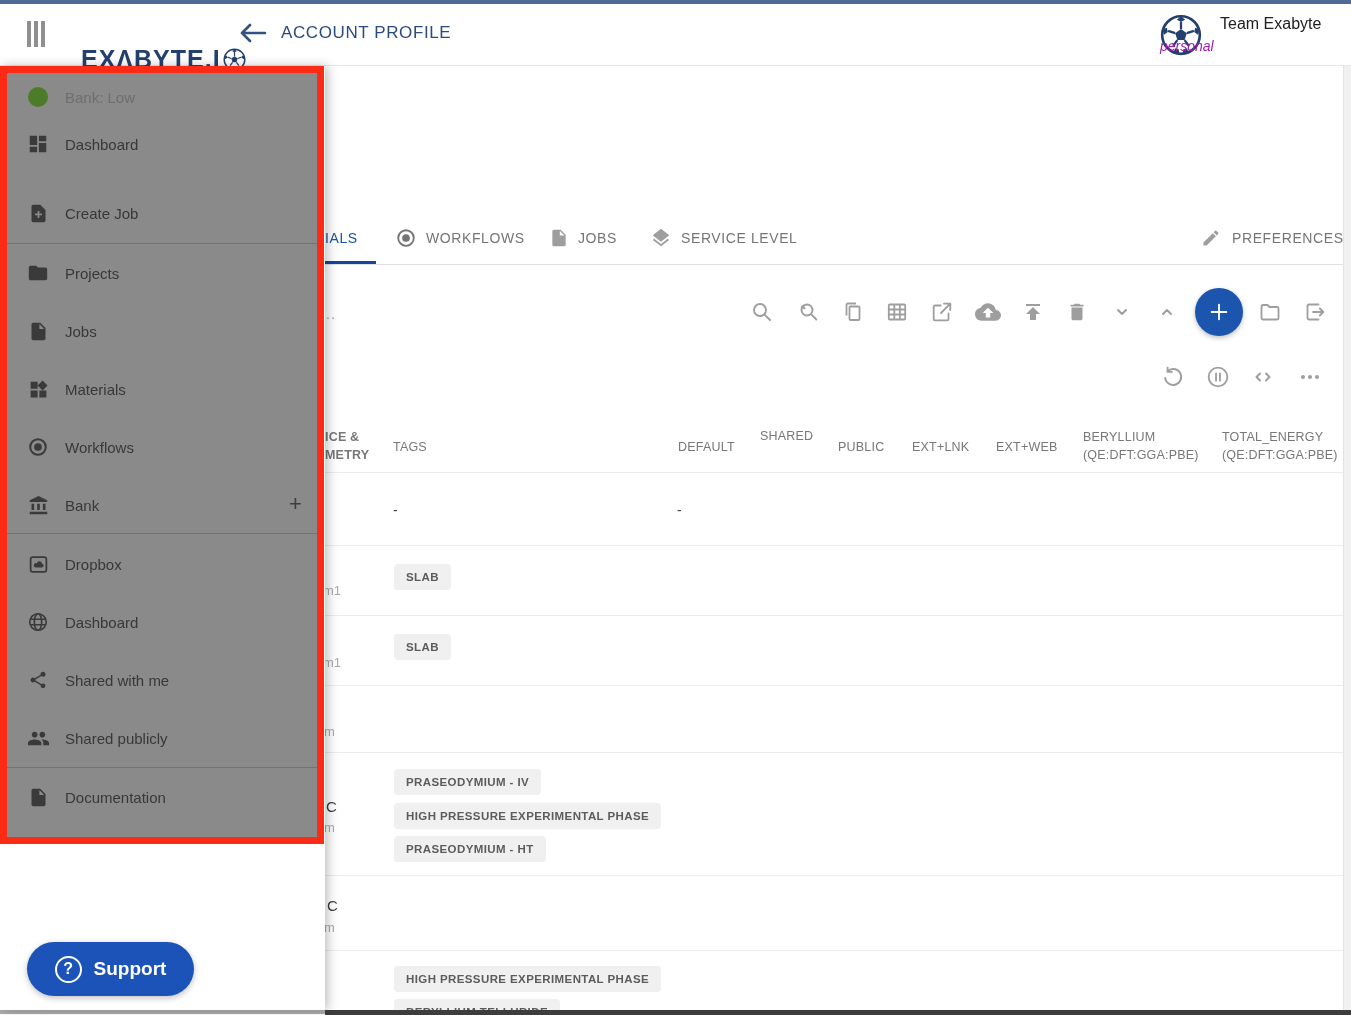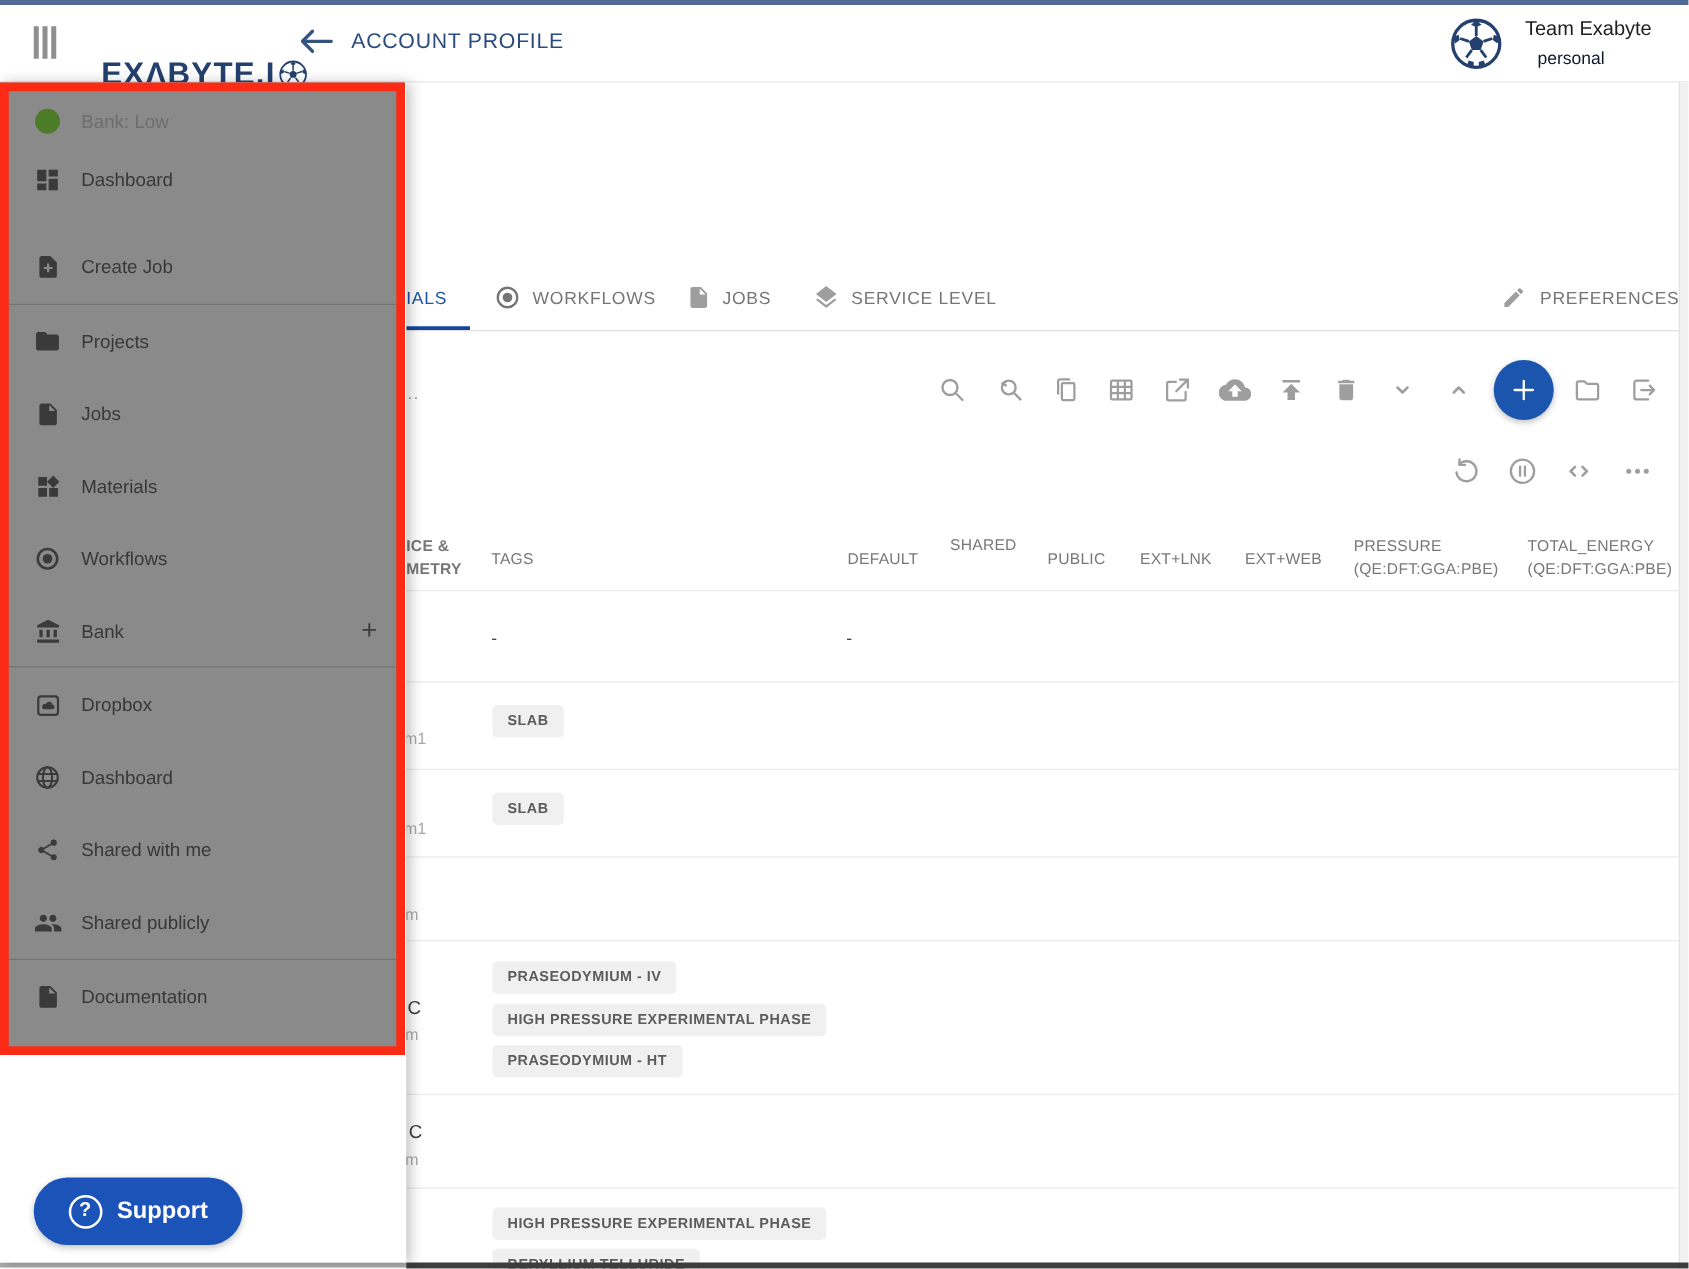--- a/index.html
+++ b/index.html
@@ -11,21 +11,21 @@
   .topstrip { left:0; top:0; width:1351px; height:4px; background:#4f6a94; }
   .appbar { left:0; top:4px; width:1351px; height:62px; background:#fff; border-bottom:1px solid #e4e8ee; }
   .drag-bars { left:27px; top:21px; width:18px; height:26px; display:flex; gap:3px; }
   .drag-bars span { width:4px; height:26px; background:#8f8f8f; }
   .logo { left:81px; top:17px; height:32px; display:flex; align-items:center; gap:2px;margin-top:26px; }
   .logo-text { font-size:25px; font-weight:700; letter-spacing:1px; color:#24406e; }
   .back-arrow { left:238px; top:17px; width:30px; height:32px; display:flex; align-items:center; }
   .page-title { left:281px; top:23px; font-size:17px; font-weight:500; letter-spacing:.6px; color:#2b4a7d; }
   .avatar { left:1160px; top:14px; width:42px; height:42px; }
   .user-name { left:1220px; top:15px; font-size:16px; color:#212121; }
-  .user-role { left:1230px; top:38px; font-size:14px; color:#0f172a; }
+  .user-role { left:1160px; top:38px; font-size:14px; color:#a21caf;font-style:italic; }
 
   
   .tabbar-divider { left:325px; top:264px; width:1018px; height:1px; background:#e0e0e0; }
   .tab { display:flex; align-items:center; gap:9px; font-size:14px; font-weight:500; letter-spacing:.6px; color:#757575; }
   .tab-active-partial { left:325px; top:230px; font-size:14px; font-weight:500; letter-spacing:.6px; color:#1a53a8; }
   .tab-underline { left:325px; top:261px; width:51px; height:3px; background:#16459c; }
   .prefs { left:1201px; top:228px; display:flex; align-items:center; gap:11px; font-size:14px; font-weight:500; letter-spacing:.6px; color:#757575; }
 
   
   .tbtn { width:26px; height:26px; display:flex; align-items:center; justify-content:center; }
@@ -271,21 +271,21 @@
   </div>
 
   <div class="abs colhead" style="left:325px; top:428px;font-weight:bold;">ICE &amp;
 METRY</div>
   <div class="abs colhead" style="left:393px; top:438px;">TAGS</div>
   <div class="abs colhead" style="left:678px; top:438px;">DEFAULT</div>
   <div class="abs colhead" style="left:760px; top:427px;">SHARED</div>
   <div class="abs colhead" style="left:838px; top:438px;">PUBLIC</div>
   <div class="abs colhead" style="left:912px; top:438px;">EXT+LNK</div>
   <div class="abs colhead" style="left:996px; top:438px;">EXT+WEB</div>
-  <div class="abs colhead" style="left:1083px; top:428px;">PRESSURE
+  <div class="abs colhead" style="left:1083px; top:428px;">BERYLLIUM
 (QE:DFT:GGA:PBE)</div>
   <div class="abs colhead" style="left:1222px; top:428px;">TOTAL_ENERGY
 (QE:DFT:GGA:PBE)</div>
   <div class="abs hline" style="top:472px;"></div>
 
   <div class="abs cell-dash" style="left:393px; top:502px;">-</div>
   <div class="abs cell-dash" style="left:677px; top:502px;">-</div>
   <div class="abs hline" style="top:545px;"></div>
 
   <div class="chip" style="left:394px; top:564px;">SLAB</div>

